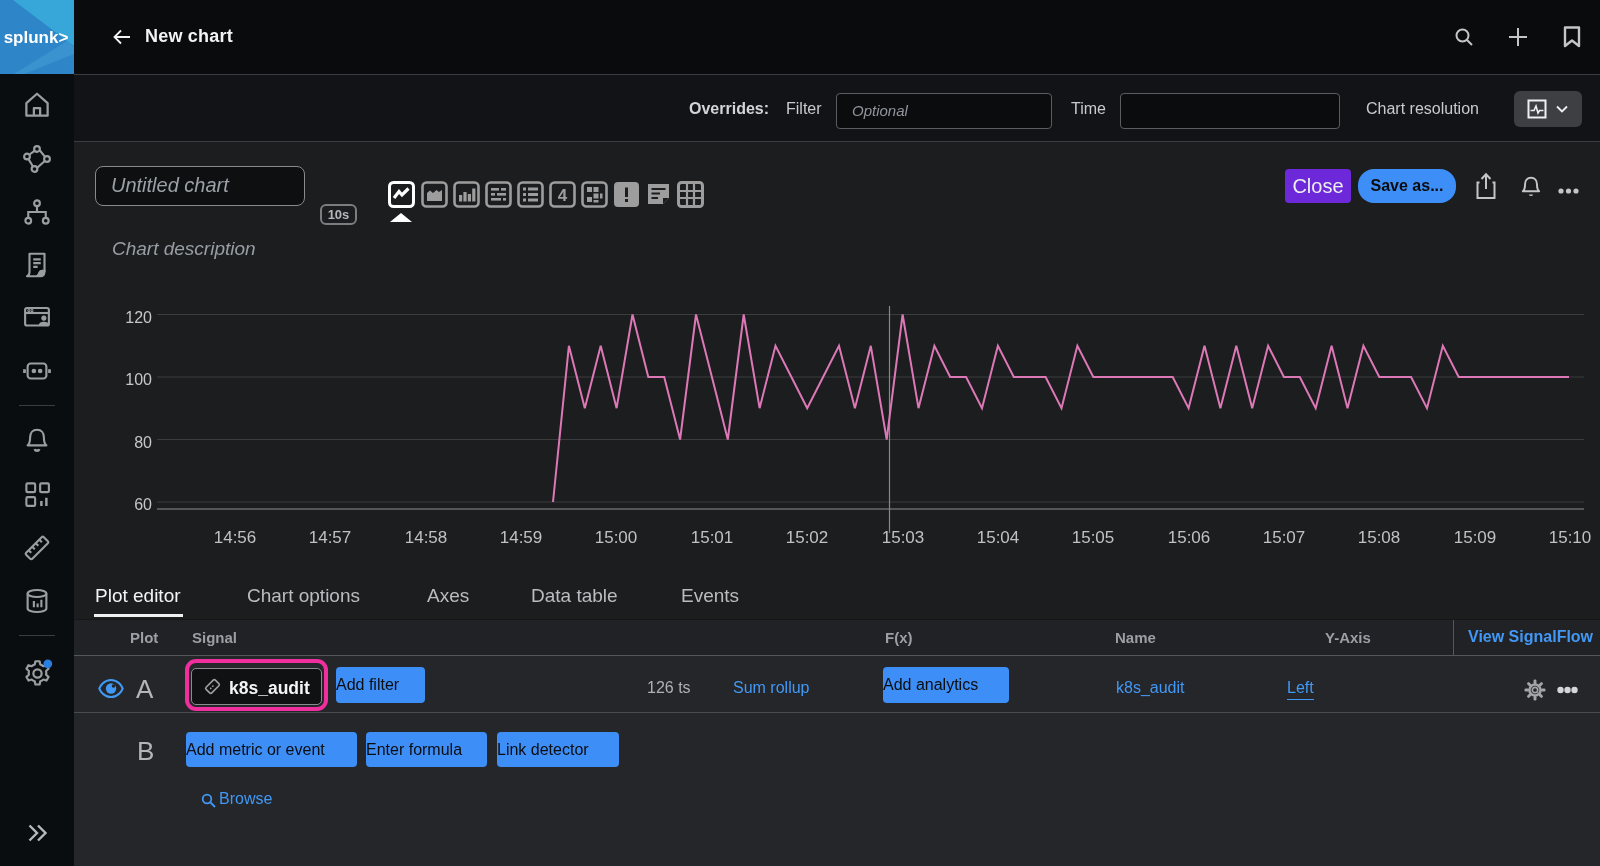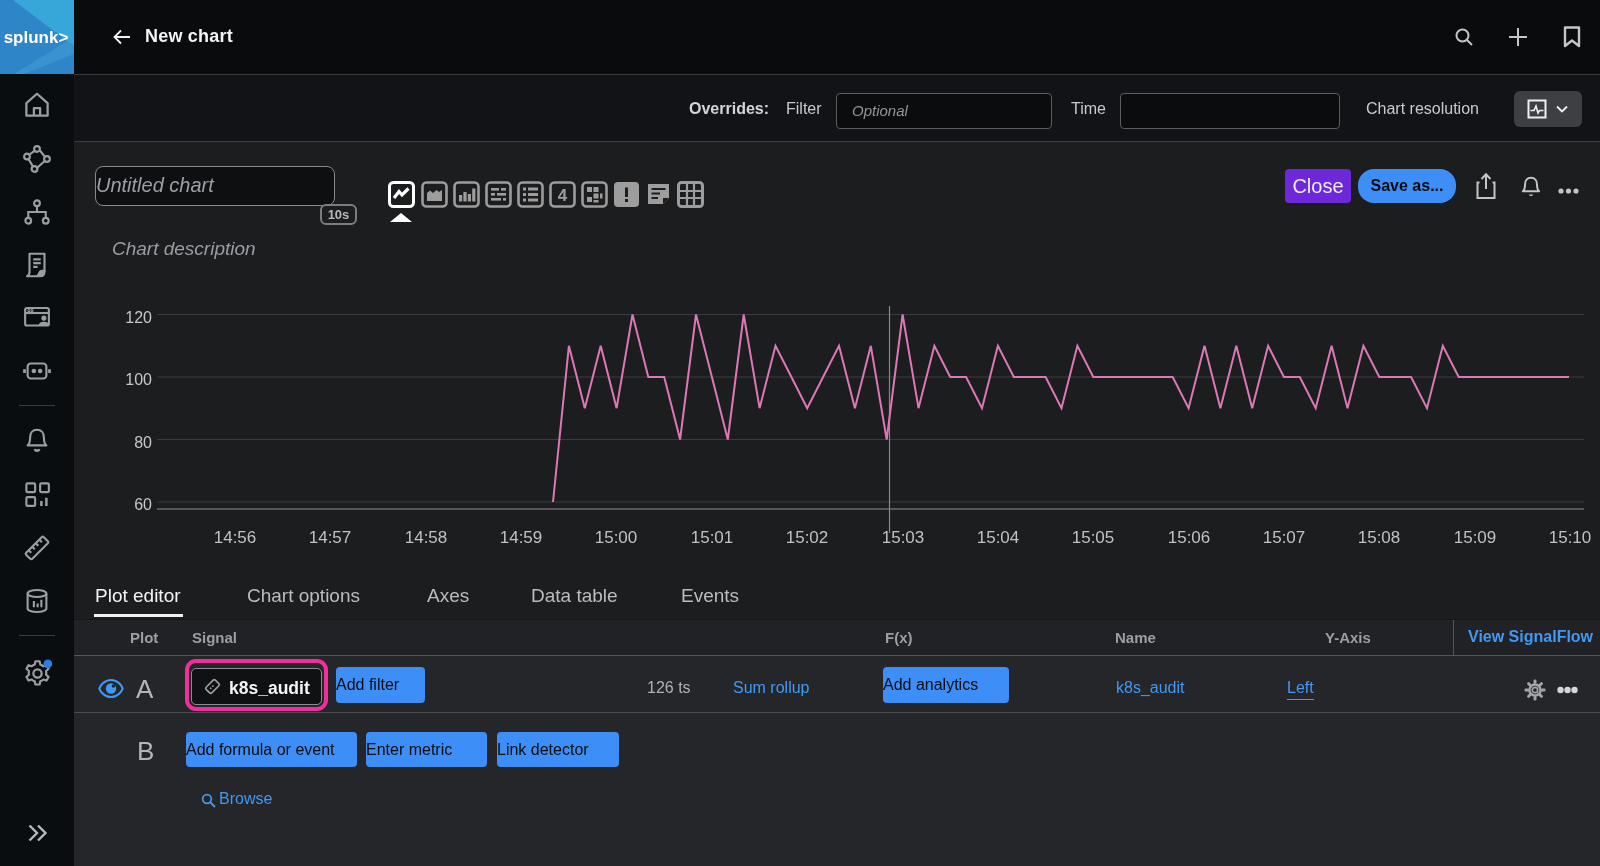--- a/index.html
+++ b/index.html
@@ -9,21 +9,21 @@
 #logo { position:absolute; left:0; top:0; width:74px; height:74px; }
 .navicon { position:absolute; left:0; width:74px; display:flex; justify-content:center; }
 .sidediv { position:absolute; left:19px; width:36px; height:1px; background:#3a3d3f; }
 #topbar { position:absolute; left:74px; top:0; width:1526px; height:74px; background:#0a0b0d; }
 #topbar .title { position:absolute; left:71px; top:26px; color:#f2f3f4; font-size:18px; font-weight:bold; letter-spacing:0.2px; }
 #overrides { position:absolute; left:74px; top:74px; width:1526px; height:68px; background:#121316; border-top:1px solid #3a3c40; border-bottom:1px solid #3a3c40; }
 .olabel { position:absolute; top:25px; color:#c8cbce; font-size:16px; }
 .oinput { position:absolute; top:18px; height:36px; background:#0b0c0e; border:1px solid #5a5d61; border-radius:4px; }
 .oinput .ph { color:#8f959b; font-style:italic; font-size:15px; line-height:34px; padding-left:15px; }
 #main { position:absolute; left:74px; top:142px; width:1526px; height:724px; background:#1c1d1f; }
-#titleinput { position:absolute; left:21px; top:24px; width:240px; height:40px; background:#0e0f11; border:1.5px solid #868b8f; border-radius:8px; color:#9aa0a6; font-style:italic; font-size:20px; line-height:37px; }
+#titleinput { position:absolute; left:21px; top:24px; width:210px; height:40px; background:#0e0f11; border:1.5px solid #868b8f; border-radius:8px; color:#9aa0a6; font-style:italic; font-size:20px; line-height:37px; padding-left:15px; }
 #badge10s { position:absolute; left:246px; top:37px; width:37px; height:21px; border:2px solid #7a7e82; border-radius:6px; color:#b4b8bc; font-size:13px; font-weight:bold; text-align:center; line-height:17px;margin-top:25px; }
 .ctypes { position:absolute; top:39px; width:27px; height:27px; }
 #caret { position:absolute; left:316px; top:71px; width:0; height:0; border-left:11px solid transparent; border-right:11px solid transparent; border-bottom:9px solid #ffffff; }
 #closebtn { position:absolute; left:1211px; top:27px; width:66px; height:34px; background:#6d28d9; border-radius:4px; color:#eceeef; font-size:20px; text-align:center; line-height:34px; }
 #saveasbtn { position:absolute; left:1284px; top:27px; width:98px; height:34px; background:#3e8ef7; border-radius:16px; color:#0b0c0d; font-size:16px; font-weight:bold; text-align:center; line-height:34px; }
 #desc { position:absolute; left:38px; top:96px; color:#989ea4; font-size:19px; font-style:italic;text-align:right; }
 #chart { position:absolute; left:0; top:130px; }
 #tabs { position:absolute; left:0; top:443px; width:1526px; height:36px; }
 .tab { position:absolute; top:0; color:#b9bdc0; font-size:19px; }
 .tab.active { color:#f3f4f5; }
@@ -355,22 +355,22 @@
     <svg class="abs" style="left:1479px;top:29px" width="26" height="10" viewBox="0 0 26 10">
         <g fill="#d4d6d8">
           <circle cx="7.5" cy="5" r="3.2"></circle>
           <circle cx="14.5" cy="5" r="3.2"></circle>
           <circle cx="21.5" cy="5" r="3.2"></circle>
         </g>
       </svg>
   </div>
   <div id="rowB">
     <div class="abs" style="left:63px;top:23px;color:#b2b6b9;font-size:26px">B</div>
-    <div class="bluebtn" style="left:112px;top:19px;width:171px;height:35px;line-height:35px">Add formula or event</div>
-    <div class="bluebtn" style="left:292px;top:19px;width:121px;height:35px;line-height:35px">Enter metric</div>
+    <div class="bluebtn" style="left:112px;top:19px;width:171px;height:35px;line-height:35px">Add metric or event</div>
+    <div class="bluebtn" style="left:292px;top:19px;width:121px;height:35px;line-height:35px">Enter formula</div>
     <div class="bluebtn" style="left:423px;top:19px;width:122px;height:35px;line-height:35px">Link detector</div>
     <svg class="abs" style="left:127px;top:80px" width="15" height="15" viewBox="0 0 15 15">
         <circle cx="6" cy="6" r="4.3" stroke="#4298f5" stroke-width="1.8" fill="none"></circle>
         <path d="M9.5 9.5 L14 14" stroke="#4298f5" stroke-width="1.8"></path>
       </svg>
     <div class="bluelink" style="left:145px;top:77px">Browse</div>
   </div>
 </div>
 
 </body></html>

